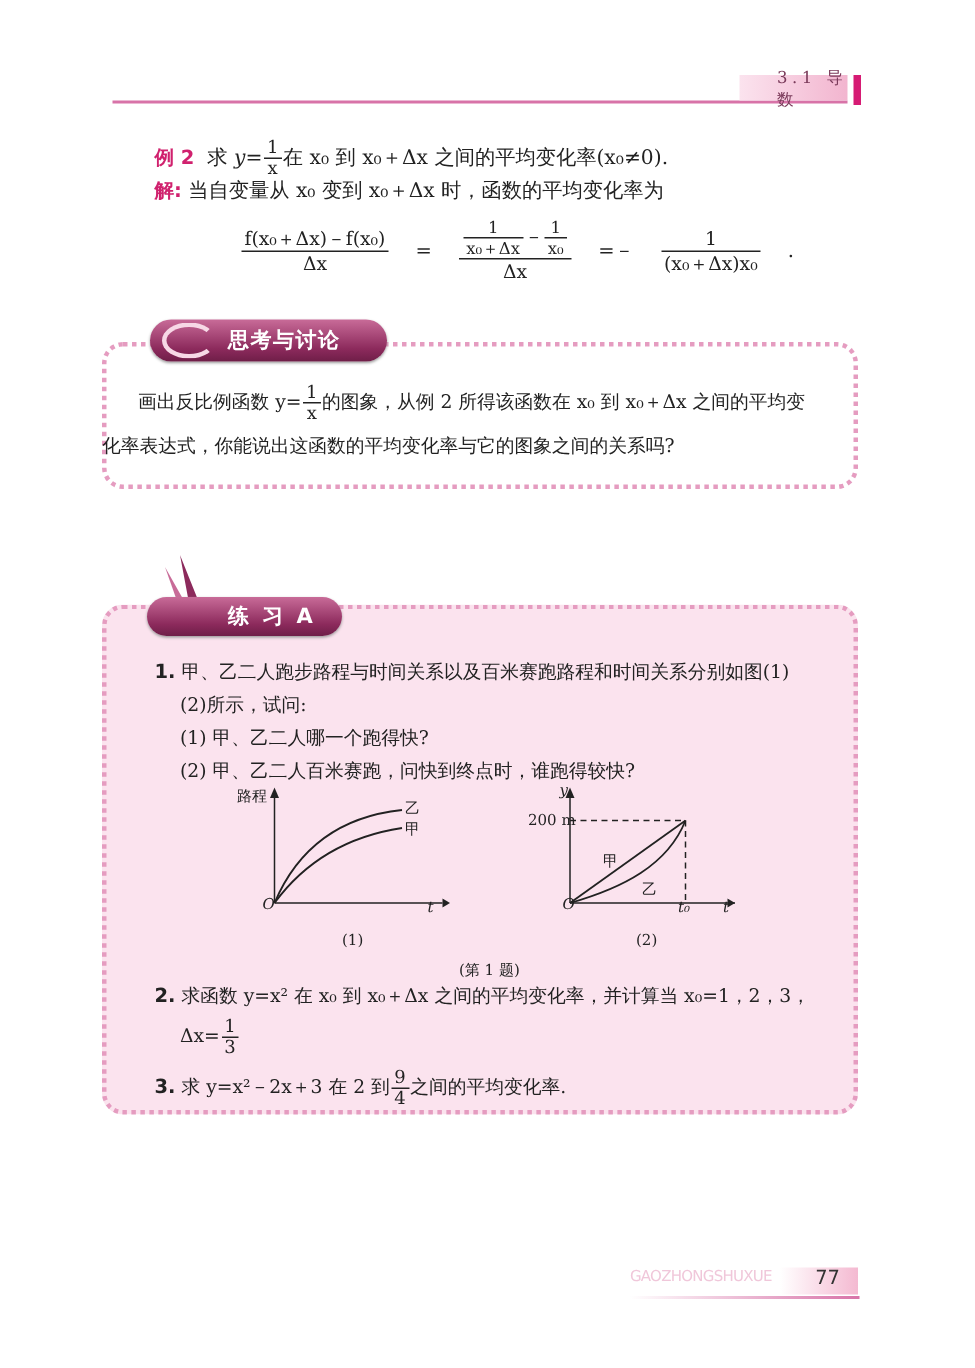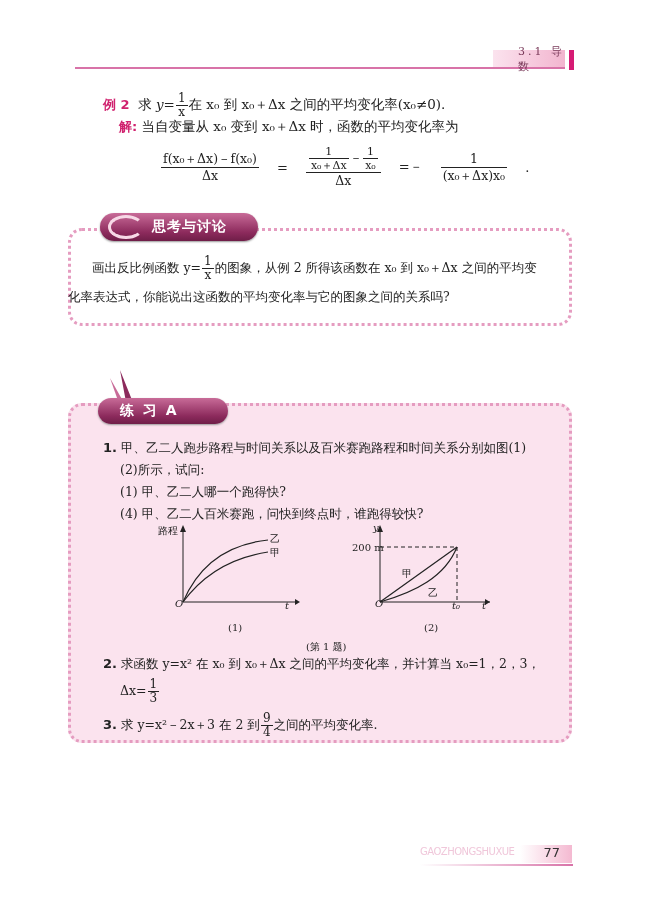--- a/index.html
+++ b/index.html
@@ -10,38 +10,38 @@
                 background:linear-gradient(90deg,#fbe3ee,#f2b5cf); font-size:11px; color:#7a3a5a;
                 display:flex; align-items:center; justify-content:center; letter-spacing:3px;padding-left:25px; }
   .header-mark { position:absolute; left:569px; top:50px; width:5px; height:20px; background:#d61b74; }
 
   .example { position:absolute; left:103px; top:92px; font-size:13.5px; line-height:20px; white-space:nowrap; }
   .label-red { color:#d0216e; font-family:"DejaVu Sans","Liberation Sans",sans-serif; font-weight:bold; font-size:13px; }
   i.m { font-style:italic; }
   .frac { display:inline-block; vertical-align:middle; text-align:center; font-size:12px; line-height:13px; margin:0 1px; }
   .frac .num { display:block; border-bottom:1px solid #222; padding:0 2px; }
   .frac .den { display:block; padding:0 2px; }
-  .solution { position:absolute; left:103px; top:118px; font-size:13.5px; white-space:nowrap;margin-left:16px; }
+  .solution { position:absolute; left:103px; top:118px; font-size:13.5px; white-space:nowrap; }
   .formula { position:absolute; left:160px; top:145px; font-size:13px; display:flex; align-items:center; gap:17px; white-space:nowrap; }
   .formula .frac { font-size:12.5px; line-height:16px; }
   .nested .num .frac { font-size:11px; line-height:13px; }
 
   .box1 { position:absolute; left:68px; top:228px; width:504px; height:98px; border:3px dotted #e59cc0; border-radius:14px; background:#fff; }
   .badge1 { position:absolute; left:100px; top:213px; width:158px; height:28px; border-radius:14px;
             background:linear-gradient(180deg,#c86b98,#8c2a5c 70%,#6f1e48); color:#fff; font-weight:bold;
             font-family:"DejaVu Sans","Liberation Sans",sans-serif; font-size:14px;
             display:flex; align-items:center; padding-left:52px; letter-spacing:1px; box-shadow:0 1px 2px #999; }
   .swirl { position:absolute; left:8px; top:2px; width:36px; height:24px; border:3px solid #f7d8e6; border-radius:50%; border-right-color:transparent; }
   .box1-text { position:absolute; left:92px; top:253px; width:450px; font-size:12.5px; line-height:29px; text-indent:0; }
 
   .box2 { position:absolute; left:68px; top:403px; width:504px; height:340px; border:3px dotted #e59cc0; border-radius:14px; background:#fbe3ee; }
   .badge2 { position:absolute; left:98px; top:398px; width:130px; height:26px; border-radius:13px;
             background:linear-gradient(180deg,#c86b98,#8c2a5c 70%,#6f1e48); color:#fff; font-weight:bold;
             font-family:"DejaVu Sans","Liberation Sans",sans-serif; font-size:14px;
-            display:flex; align-items:center; padding-left:22px; letter-spacing:2px; box-shadow:0 1px 2px #999; }
+            display:flex; align-items:center; padding-left:54px; letter-spacing:2px; box-shadow:0 1px 2px #999; }
   .pen { position:absolute; left:100px; top:370px; width:40px; height:50px; }
   .ex { position:absolute; left:103px; font-size:12.5px; white-space:nowrap; }
   .ex b { font-family:"DejaVu Sans","Liberation Sans",sans-serif; font-size:13px; }
   .graph { position:absolute; }
   .cap { position:absolute; font-size:10px; }
 
   .footer-text { position:absolute; left:420px; top:846px; font-family:"DejaVu Sans","Liberation Sans",sans-serif; font-size:10px; color:#f0c7da; letter-spacing:-0.5px; }
   .footer-tab { position:absolute; left:520px; top:845px; width:52px; height:18px; background:linear-gradient(90deg,#fff,#f4b9d1); text-align:right; padding-right:12px; font-family:"DejaVu Sans","Liberation Sans",sans-serif; font-size:13px; color:#333; }
   .footer-line { position:absolute; left:420px; top:864px; width:153px; height:2px; background:linear-gradient(90deg,#fff,#d873a8); }
 </style>
@@ -98,21 +98,21 @@
   <polygon points="10,8 28,40 22,42" fill="#c86b98"></polygon>
   <circle cx="24" cy="38" r="9" fill="none" stroke="#8c2a5c" stroke-width="2"></circle>
 </svg>
 <div class="badge2">
   <span>练 习 A</span>
 </div>
 
 <div class="ex" style="top:440px;"><b>1.</b> <span>甲、乙二人跑步路程与时间关系以及百米赛跑路程和时间关系分别如图(1)</span></div>
 <div class="ex" style="top:462px;left:120px;">(2)所示，试问:</div>
 <div class="ex" style="top:484px;left:120px;">(1) 甲、乙二人哪一个跑得快?</div>
-<div class="ex" style="top:506px;left:120px;">(4) 甲、乙二人百米赛跑，问快到终点时，谁跑得较快?</div>
+<div class="ex" style="top:506px;left:120px;">(2) 甲、乙二人百米赛跑，问快到终点时，谁跑得较快?</div>
 
 <svg class="graph" style="left:150px;top:522px;" width="150" height="95" viewBox="0 0 150 95">
   <line x1="33" y1="80" x2="145" y2="80" stroke="#222" stroke-width="1"></line>
   <polygon points="145,77 150,80 145,83" fill="#222"></polygon>
   <line x1="33" y1="80" x2="33" y2="8" stroke="#222" stroke-width="1"></line>
   <polygon points="30,10 33,3 36,10" fill="#222"></polygon>
   <path d="M33,80 C50,40 80,22 118,18" fill="none" stroke="#222" stroke-width="1.2"></path>
   <path d="M33,80 C55,50 85,35 118,30" fill="none" stroke="#222" stroke-width="1.2"></path>
 </svg>
 <span class="cap" style="left:158px;top:524px;">路程</span>

